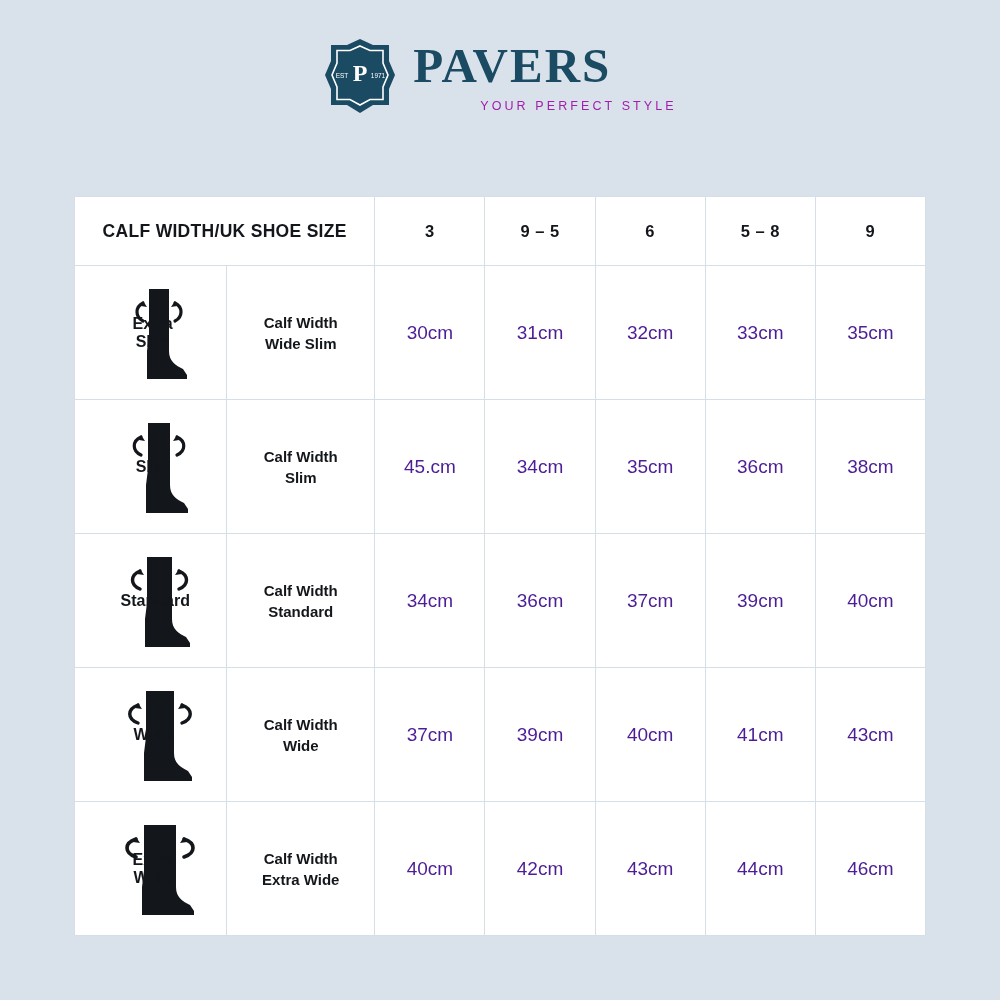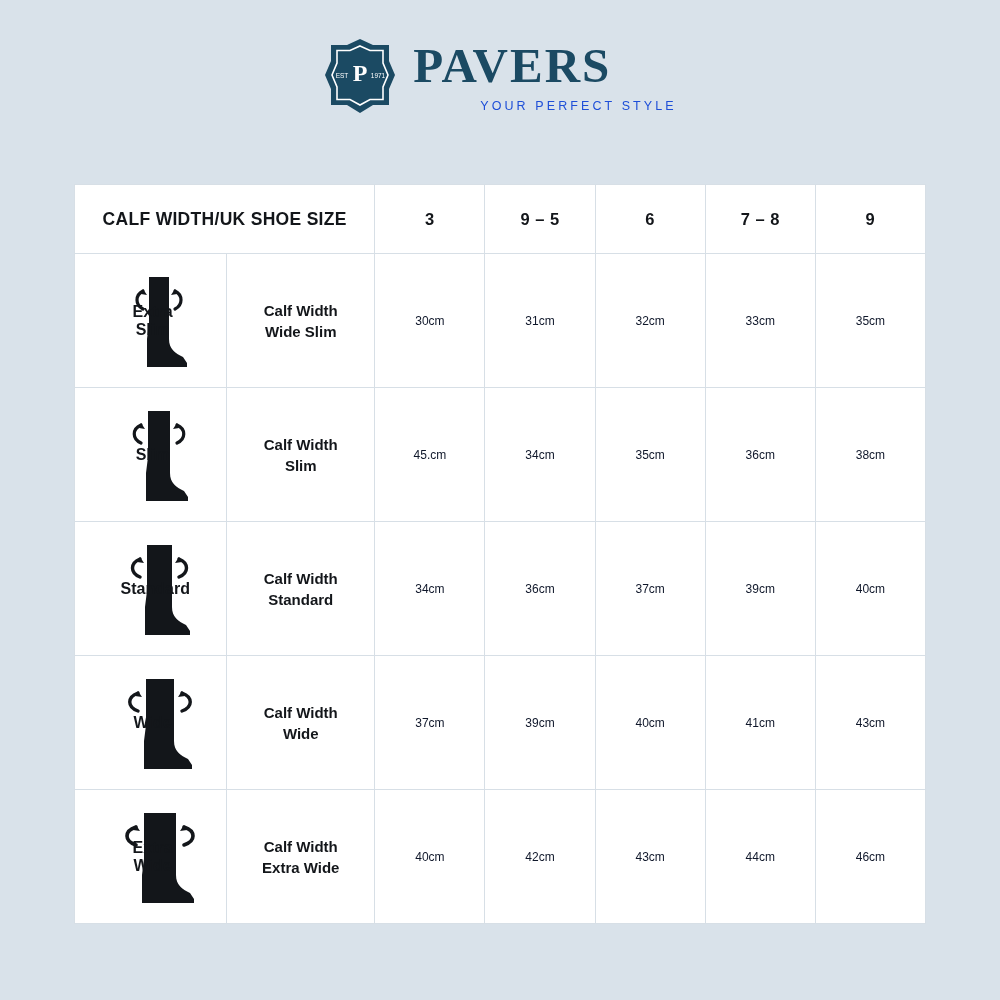--- a/index.html
+++ b/index.html
@@ -48,30 +48,30 @@
     font-size: 49px;
     letter-spacing: 2px;
     color: #1b4a63;
     font-weight: 700;
     line-height: 1;
   }
   .brand-tagline {
     font-family: "Liberation Sans", sans-serif;
     font-size: 12.5px;
     letter-spacing: 3.1px;
-    color: #1d4ed8;
+    color: #a21caf;
     margin-top: 9px;
     margin-left: 67px;
   }
 
   
   .table-wrap {
     position: absolute;
     left: 74px;
-    top: 184px;
+    top: 196px;
     width: 852px;
     background: #ffffff;
   }
   table.sizes {
     width: 852px;
     border-collapse: collapse;
     table-layout: fixed;
     background: #ffffff;
   }
   table.sizes th, table.sizes td {
@@ -128,22 +128,22 @@
     line-height: 1.15;
     margin-left: 28px;
   }
   .cell-label {
     font-size: 15px;
     font-weight: 700;
     color: #13161a;
     line-height: 1.4;
   }
   .cell-val {
-    font-size: 12px;
-    color: #0f172a;
+    font-size: 19px;
+    color: #4c1d95;
     font-weight: 400;
   }
 </style>
 </head>
 <body>
 
 <div class="page">
 
   <div class="brand">
     <div class="brand-mark">
@@ -171,21 +171,21 @@
           <col class="c-size">
           <col class="c-size">
           <col class="c-size">
       </colgroup>
       <thead>
         <tr>
           <th class="head-title" colspan="2">CALF WIDTH/UK SHOE SIZE</th>
           <th class="head-size">3</th>
           <th class="head-size">9 – 5</th>
           <th class="head-size">6</th>
-          <th class="head-size">7 – 8</th>
+          <th class="head-size">5 – 8</th>
           <th class="head-size">9</th>
         </tr>
       </thead>
       <tbody>
 
         <tr>
           <td class="cell-icon">
             <div class="boot-box">
               <svg width="120" height="112" viewBox="0 0 120 112" xmlns="http://www.w3.org/2000/svg">
                 <rect x="58" y="12" width="20" height="48" fill="#13161a"></rect>

